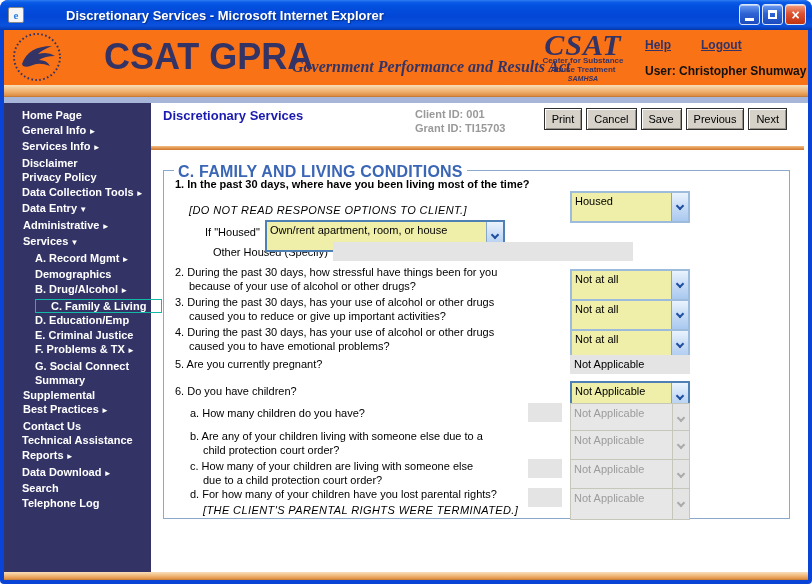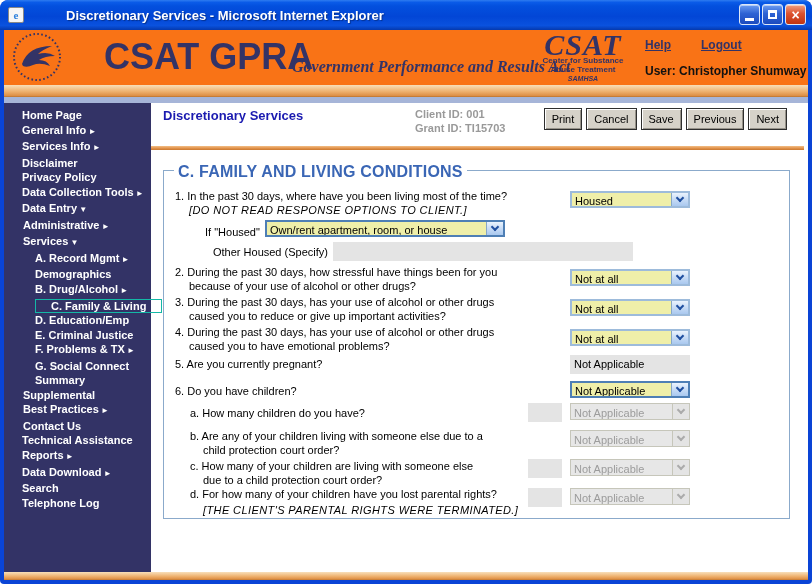--- a/index.html
+++ b/index.html
@@ -65,21 +65,21 @@
 
   
   .fieldbox { position:absolute; left:159px; top:140px; width:627px; height:349px; border:1px solid #8BAACB; }
   .legend { position:absolute; left:170px; top:133px; background:#fff; padding:0 4px; font-size:16px;
     font-weight:bold; color:#3A66B5; letter-spacing:0.2px; }
 
   .qline { position:absolute; font-size:11px; color:#000; white-space:nowrap; }
   .qline.italic { font-style:italic; letter-spacing:0.4px; }
 
   
-  .xpsel { position:absolute; height:17px; width:120px; border:2px solid #9DBBDB; background:#EFEFA9;
+  .xpsel { position:absolute; height:32px; width:120px; border:2px solid #9DBBDB; background:#EFEFA9;
     display:flex; align-items:stretch; cursor:pointer;gap:10px; }
   .xpsel.focused { border-color:#4E7FB5; }
   .xpsel-text { flex:1; font-size:11px; color:#000; padding:2px 0 0 3px; overflow:hidden; white-space:nowrap; }
   .xpsel-btn { width:17px; background:linear-gradient(180deg,#EAF3FD,#CBDEF6 45%,#A9C8EF);
     border-left:1px solid #86A7C8; display:flex; align-items:center; justify-content:center; }
   .chev { display:inline-block; width:6px; height:6px; border-right:2px solid #1F4FA0; border-bottom:2px solid #1F4FA0;
     transform:rotate(45deg); margin-top:-3px; }
   .xpsel.disabled { border:1px solid #C6C6BA; background:#E7E7E7; cursor:default; }
   .xpsel.disabled .xpsel-text { color:#9C9C9C; padding-top:3px; }
   .xpsel.disabled .xpsel-btn { background:#E4E4E4; border-left:1px solid #C6C6BA; }
@@ -172,21 +172,21 @@
       <button class="btn">Cancel</button>
       <button class="btn">Save</button>
       <button class="btn">Previous</button>
       <button class="btn">Next</button>
     </div>
     <div class="orange-line"></div>
 
     <div class="fieldbox"></div>
     <div class="legend">C. FAMILY AND LIVING CONDITIONS</div>
 
-    <div class="qline" style="left:171px; top:160px;">1. In the past 30 days, where have you been living most of the time?</div>
+    <div class="qline" style="left:171px; top:148px;font-weight:bold;">1. In the past 30 days, where have you been living most of the time?</div>
     <div class="qline italic" style="left:185px; top:174px;">[DO NOT READ RESPONSE OPTIONS TO CLIENT.]</div>
     <div class="qline" style="left:201px; top:196px;">If "Housed"</div>
     <div class="qline" style="left:209px; top:216px;">Other Housed (Specify)</div>
     <div class="qline" style="left:171px; top:236px;">2. During the past 30 days, how stressful have things been for you</div>
     <div class="qline" style="left:185px; top:250px;">because of your use of alcohol or other drugs?</div>
     <div class="qline" style="left:171px; top:266px;">3. During the past 30 days, has your use of alcohol or other drugs</div>
     <div class="qline" style="left:185px; top:280px;">caused you to reduce or give up important activities?</div>
     <div class="qline" style="left:171px; top:296px;">4. During the past 30 days, has your use of alcohol or other drugs</div>
     <div class="qline" style="left:185px; top:310px;">caused you to have emotional problems?</div>
     <div class="qline" style="left:171px; top:328px;">5. Are you currently pregnant?</div>

